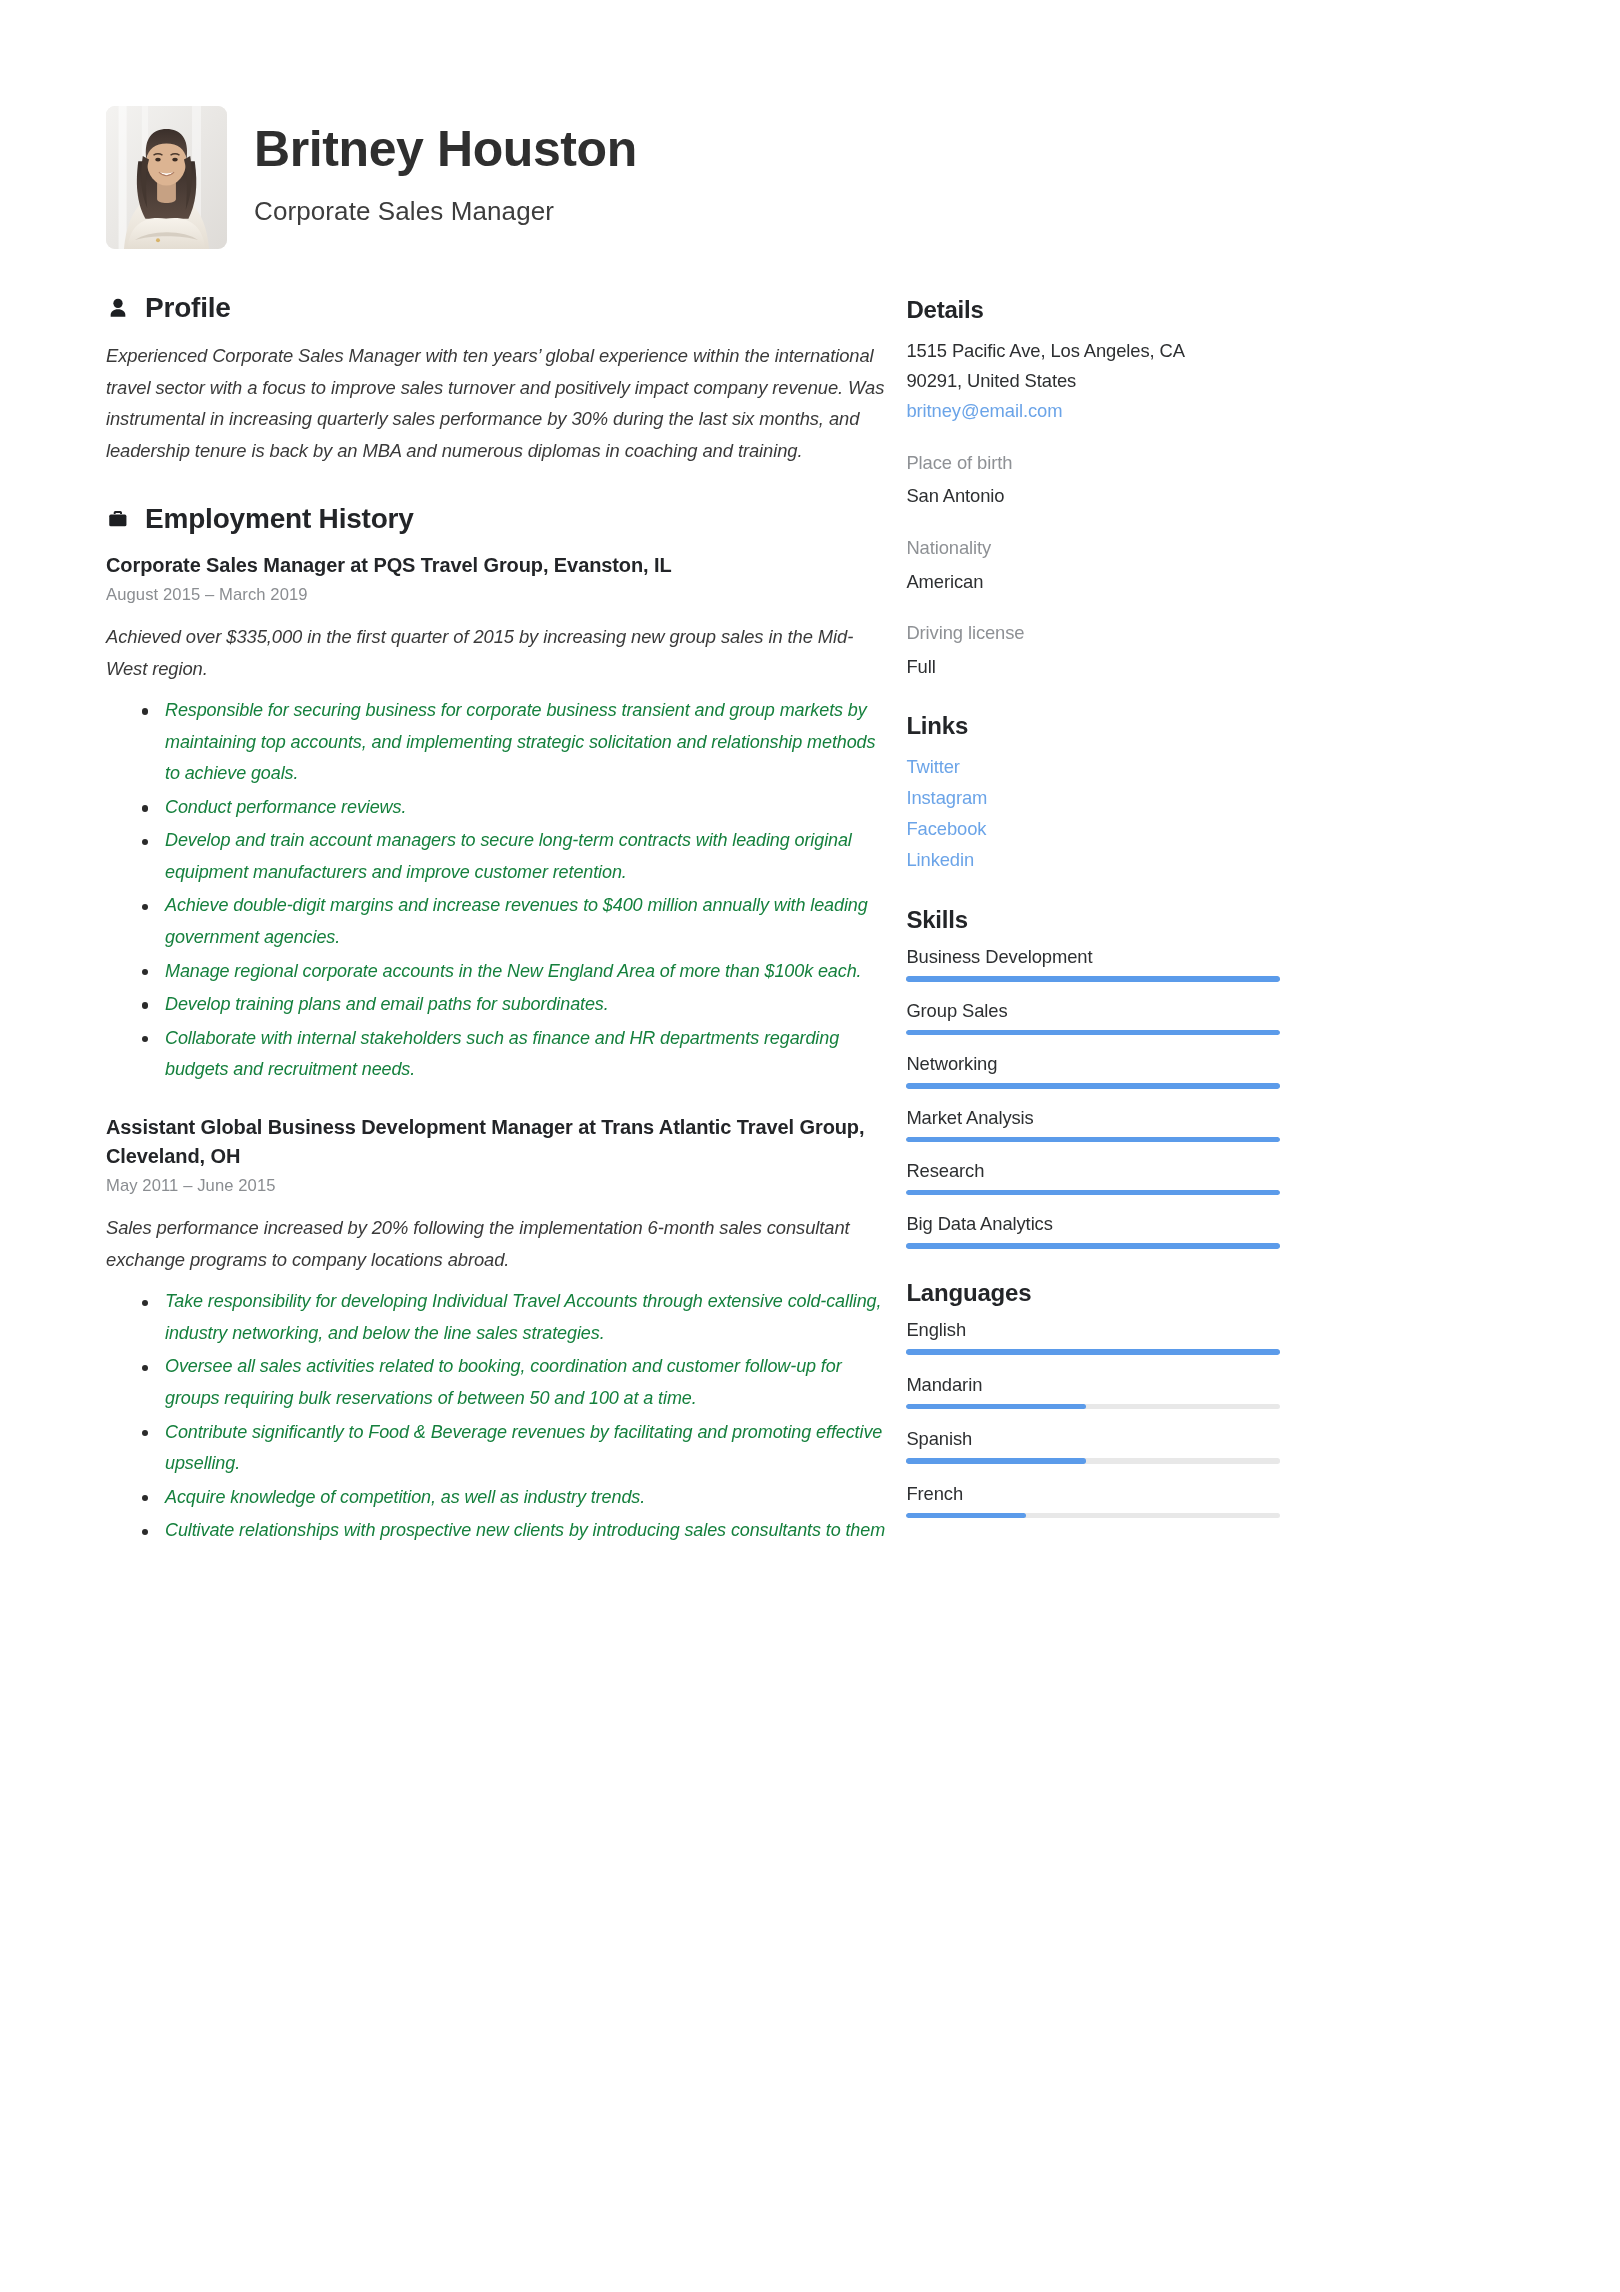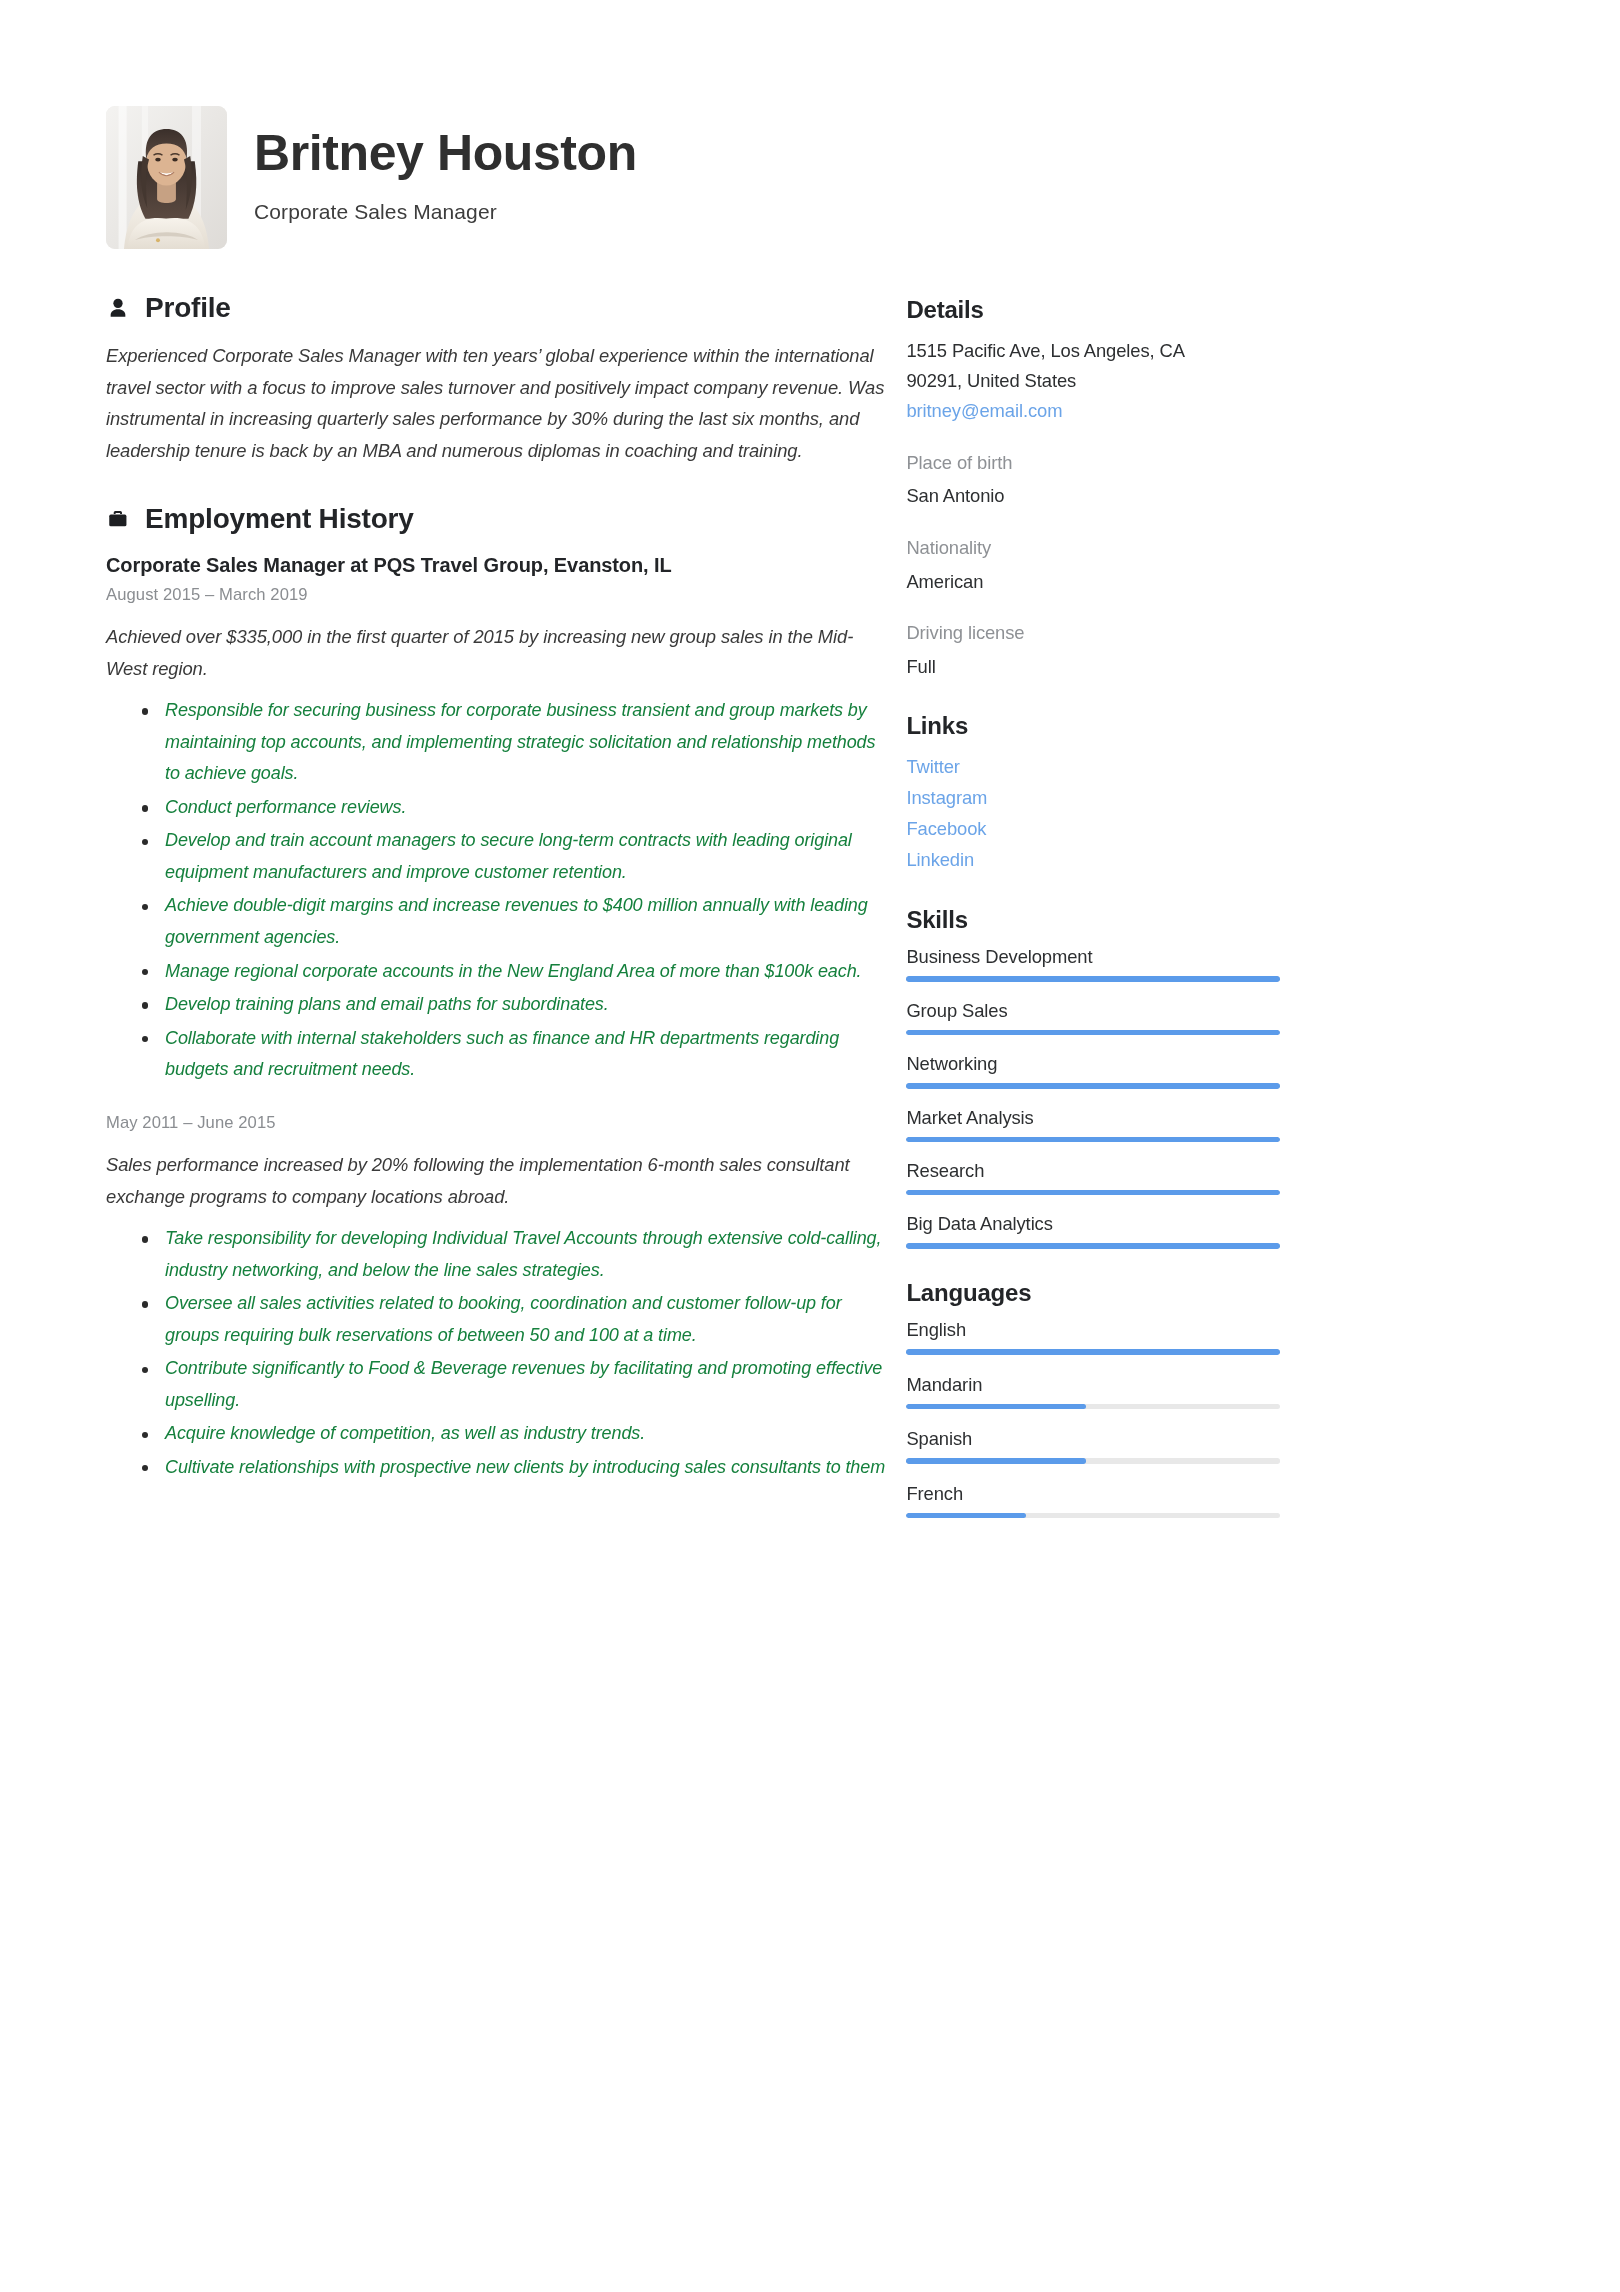--- a/index.html
+++ b/index.html
@@ -47,21 +47,21 @@
 
   .full-name {
     font-size: 50px;
     font-weight: 700;
     letter-spacing: -0.4px;
     color: #2f2f2f;
     line-height: 1.1;
   }
 
   .job-title {
-    font-size: 21px;
+    font-size: 26px;
     color: #3d3d3d;
     margin-top: 19px;
     letter-spacing: 0.1px;
   }
 
   
   .columns {
     display: flex;
     align-items: flex-start;
     padding: 43px 0 0 0;
@@ -344,20 +344,21 @@
                 <li>Responsible for securing business for corporate business transient and group markets by maintaining top accounts, and implementing strategic solicitation and relationship methods to achieve goals.</li>
                 <li>Conduct performance reviews.</li>
                 <li>Develop and train account managers to secure long-term contracts with leading original equipment manufacturers and improve customer retention.</li>
                 <li>Achieve double-digit margins and increase revenues to $400 million annually with leading government agencies.</li>
                 <li>Manage regional corporate accounts in the New England Area of more than $100k each.</li>
                 <li>Develop training plans and email paths for subordinates.</li>
                 <li>Collaborate with internal stakeholders such as finance and HR departments regarding budgets and recruitment needs.</li>
               </ul>
             </div>
             <div class="job">
+              <div class="job-heading">Assistant Global Business Development Manager at Trans Atlantic Travel Group, Cleveland, OH</div>
               <div class="job-dates">May 2011  –  June 2015</div>
               <div class="job-summary">Sales performance increased by 20% following the implementation 6-month sales consultant exchange programs to company locations abroad.</div>
               <ul class="job-bullets">
                 <li>Take responsibility for developing Individual Travel Accounts through extensive cold-calling, industry networking, and below the line sales strategies.</li>
                 <li>Oversee all sales activities related to booking, coordination and customer follow-up for groups requiring bulk reservations of between 50 and 100 at a time.</li>
                 <li>Contribute significantly to Food &amp; Beverage revenues by facilitating and promoting effective upselling.</li>
                 <li>Acquire knowledge of competition, as well as industry trends.</li>
                 <li>Cultivate relationships with prospective new clients by introducing sales consultants to them</li>
               </ul>
             </div>

